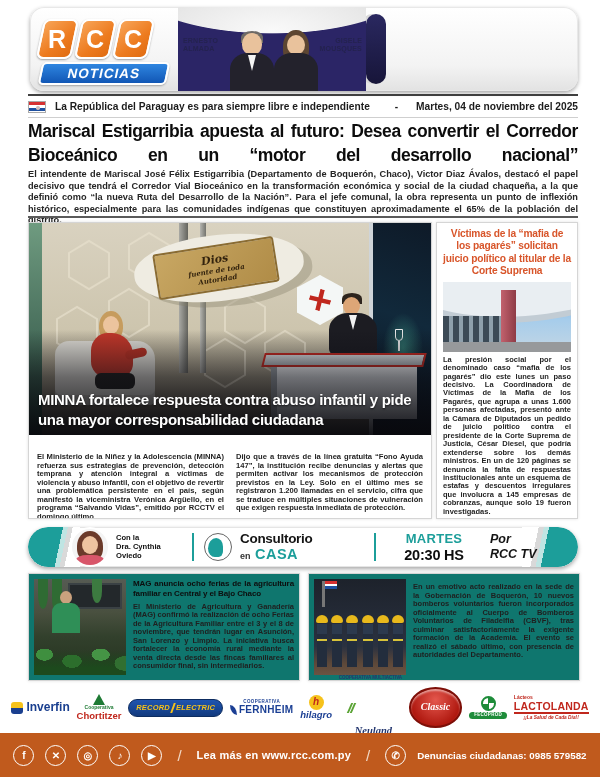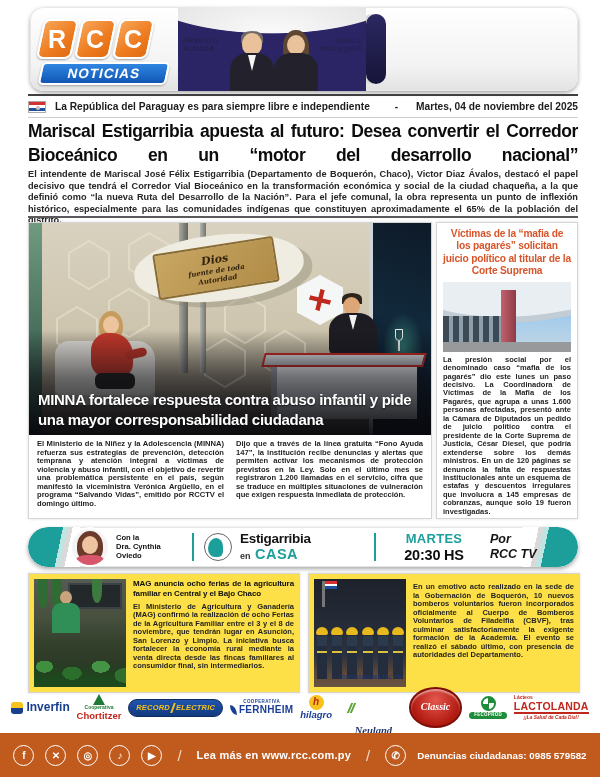--- a/index.html
+++ b/index.html
@@ -100,21 +100,21 @@
   .desk { position:absolute; left:234px; top:130px; width:162px; height:66px; }
   .desk .top { position:absolute; left:0; top:0; width:100%; height:14px; background:linear-gradient(180deg,#d9dcdf,#aeb3b7); transform:skewX(-14deg); border:2px solid #c22a22; }
   .desk .front { position:absolute; left:8px; top:14px; width:146px; height:52px; background:linear-gradient(180deg,#f0f2f4,#cdd2d6); border-left:6px solid #9aa0a5; }
   .glass { position:absolute; left:366px; top:106px; width:8px; height:26px; }
   .glass .bowl { width:8px; height:12px; border:1px solid #e8e8e8; border-radius:0 0 6px 6px; }
   .glass .stem { width:1.5px; height:10px; background:#e8e8e8; margin:0 auto; }
   .studio-fade { position:absolute; left:0; bottom:0; width:100%; height:105px;
                  background:linear-gradient(180deg,transparent 0%,rgba(10,10,16,.55) 45%,rgba(8,8,12,.94) 100%); }
   .main-title { position:absolute; left:9px; right:9px; bottom:5px; color:#fff; font-weight:800;
                 font-size:15px; line-height:20px; letter-spacing:-.3px; text-shadow:0 1px 2px rgba(0,0,0,.7); }
-  .main-body { display:flex; gap:12px; padding:5px 8px; }
+  .main-body { display:flex; gap:12px; padding:18px 8px; }
   .main-body p { flex:1; font-size:7.6px; line-height:8.55px; font-weight:600; color:#1f1f1f; text-align:justify; }
 
   
   .side-card { position:absolute; left:436px; top:222px; width:142px; height:297px; background:#fff;
                border:1px solid #d5d5d5; box-shadow:0 0 3px rgba(0,0,0,.12); padding:5px 6px; overflow:hidden; }
   .side-title { color:#d8552a; font-weight:800; font-size:10.2px; line-height:12.4px; text-align:center; letter-spacing:-.2px; }
   .side-photo { position:relative; width:100%; height:70px; margin:4px 0 4px; overflow:hidden;
                 background:linear-gradient(180deg,#6fa9d8 0%,#a7cdeb 55%,#c3d6e4 100%); }
   .side-photo .canopy { position:absolute; left:-30px; top:-36px; width:220px; height:70px; background:#e9eef2; border-radius:50%;
                         box-shadow:0 6px 0 #c2ccd4; transform:rotate(-4deg); }
@@ -145,21 +145,21 @@
   .promo .show .c1 { font-weight:800; font-size:13.5px; color:#141414; letter-spacing:-.3px; }
   .promo .show .c2 { font-weight:700; font-size:9px; color:#333; }
   .promo .show .c3 { font-weight:800; font-size:14.5px; color:#1c9e9a; letter-spacing:.5px; }
   .promo .div2 { position:absolute; left:346px; top:6px; width:2px; height:28px; background:#1c9e9a; }
   .promo .when { position:absolute; left:360px; top:4px; width:92px; text-align:center; line-height:16px; }
   .promo .when .day { font-weight:800; font-size:13px; color:#1c9e9a; letter-spacing:.3px; }
   .promo .when .time { font-weight:800; font-size:14.5px; color:#0d0d0d; letter-spacing:-.2px; }
   .promo .by { position:absolute; left:462px; top:5px; font-style:italic; font-weight:800; font-size:12.5px; line-height:15px; color:#141414; }
 
   
-  .bot-card { position:absolute; top:573px; width:272px; height:120px; background:#fde047; border:1px solid #d5d5d5;
+  .bot-card { position:absolute; top:573px; width:272px; height:108px; background:#0f766e; border:1px solid #d5d5d5;
               box-shadow:0 0 3px rgba(0,0,0,.12); display:flex; gap:7px; padding:5px; overflow:hidden; }
   .bot-card.left { left:28px; } .bot-card.right { left:308px; }
   .bot-img { position:relative; width:92px; height:100%; overflow:hidden; flex:0 0 auto; }
   .img-market { background:linear-gradient(180deg,#565b53 0%,#49503f 35%,#32402c 60%,#24331f 100%); }
   .img-market .board { position:absolute; left:34px; top:4px; width:54px; height:26px; background:#23282b;
                        box-shadow:inset 0 0 0 2px #3a4144; }
   .img-market .hang { position:absolute; top:0; width:10px; height:30px; border-radius:0 0 50% 50%; background:#2f6b33; }
   .img-market .h1{left:4px;} .img-market .h2{left:18px; height:36px;} .img-market .h3{left:58px; height:24px; background:#3c7a40;}
   .img-market .person-head { position:absolute; left:26px; top:12px; width:12px; height:13px; border-radius:50%; background:#caa27e; }
   .img-market .apron { position:absolute; left:18px; top:24px; width:28px; height:30px; border-radius:30% 30% 0 0; background:#2f8f57; }
@@ -373,21 +373,21 @@
     <div class="host">
       <div>Con la</div>
       <div>Dra. Cynthia</div>
       <div>Oviedo</div>
     </div>
     <div class="div1"></div>
     <div class="head-icon">
         <div class="profile"></div>
       </div>
     <div class="show">
-      <div class="c1">Estigarribia</div>
+      <div class="c1">Consultorio</div>
       <div><span class="c2">en</span> <span class="c3">CASA</span></div>
     </div>
     <div class="div2"></div>
     <div class="when">
       <div class="day">MARTES</div>
       <div class="time">20:30 HS</div>
     </div>
     <div class="by">
       <div>Por</div>
       <div>RCC TV</div>

